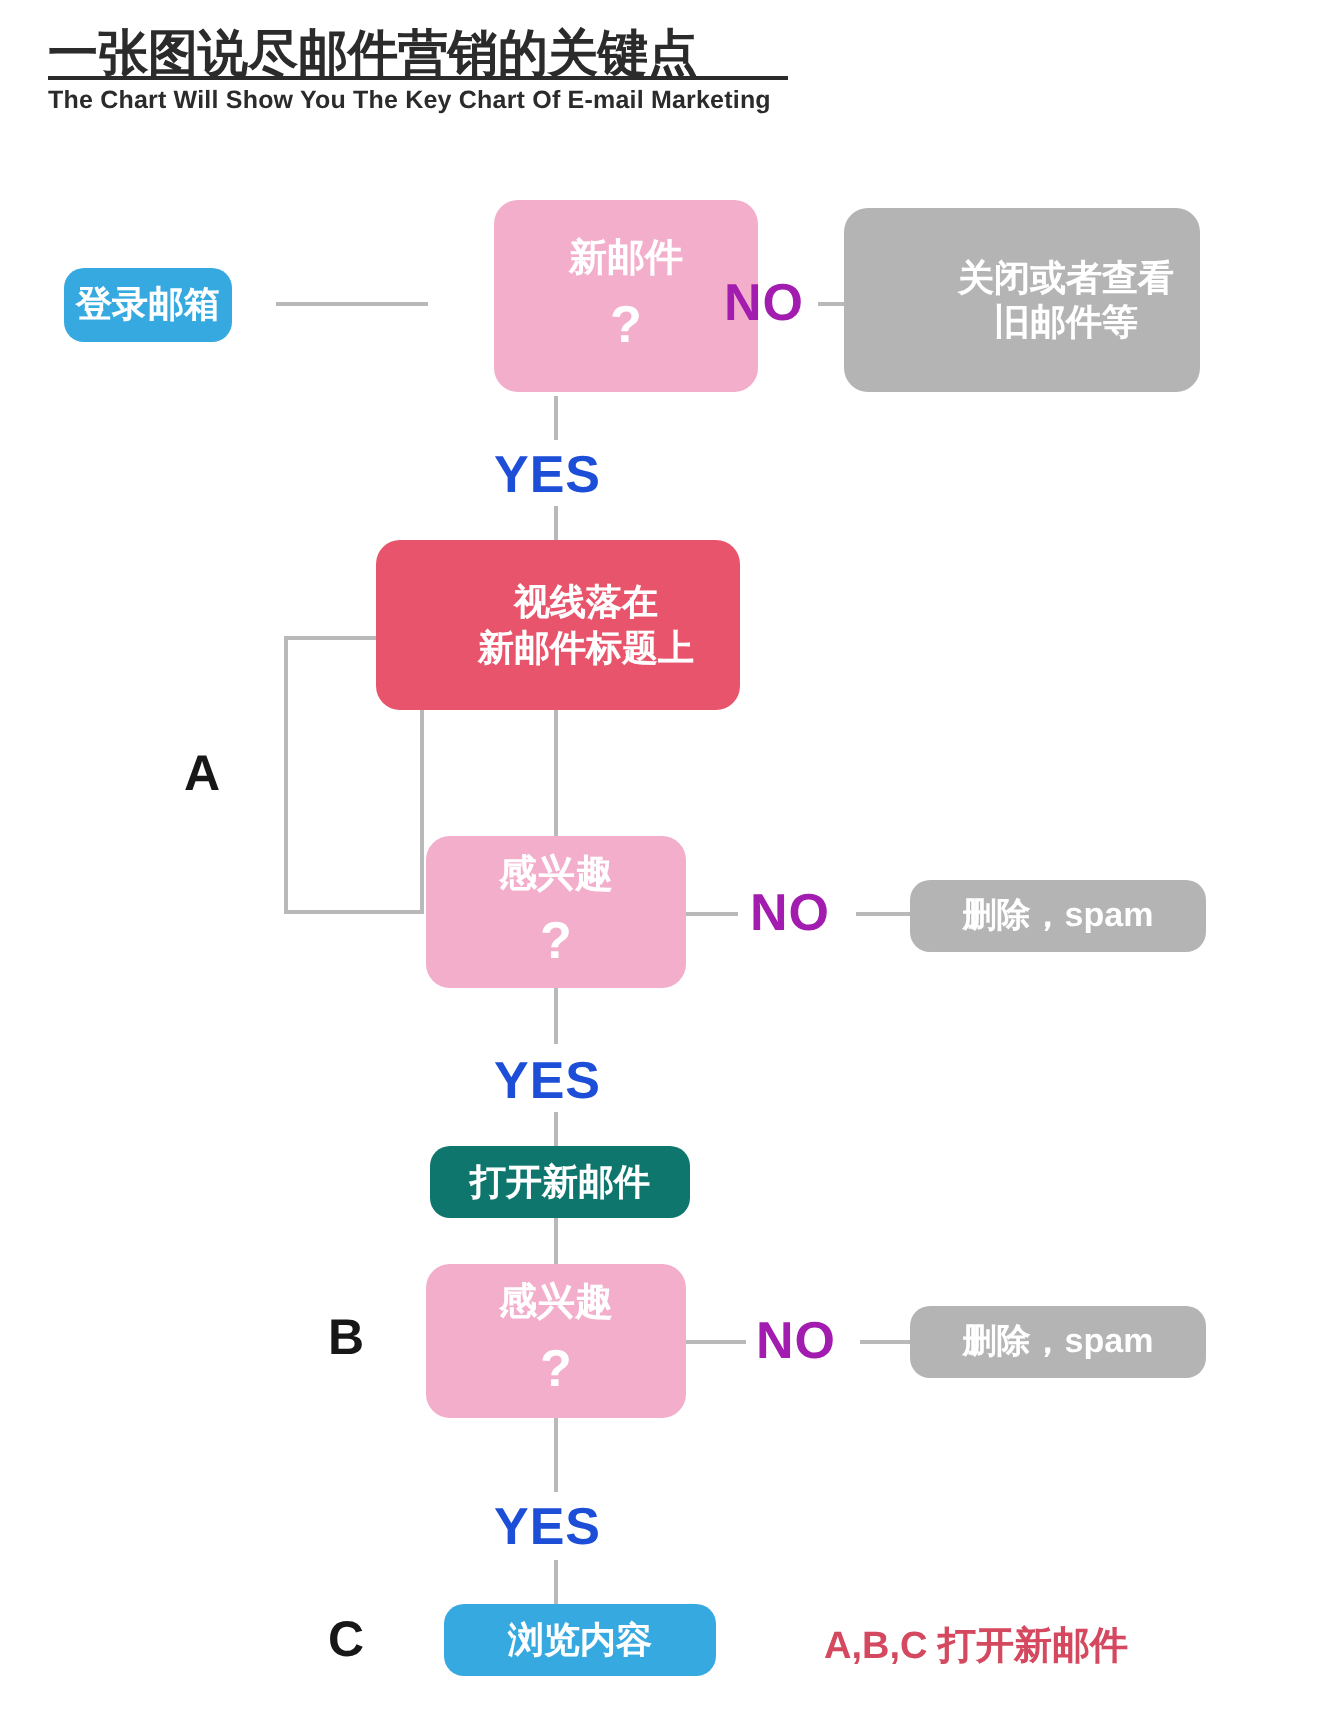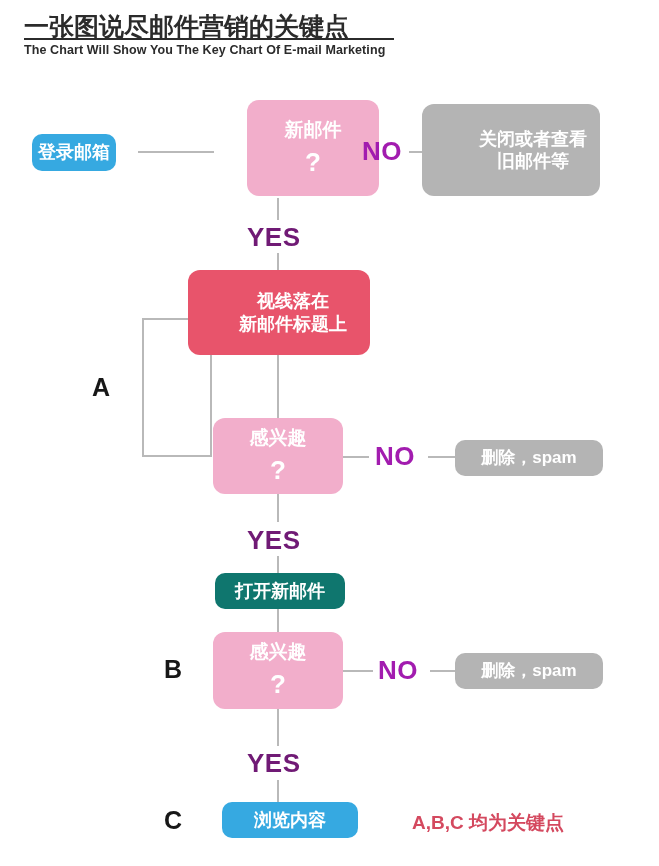--- a/index.html
+++ b/index.html
@@ -89,21 +89,21 @@
   .bracket {
     position: absolute;
     border: 2px solid #b9b9b9;
     box-sizing: border-box;
     background: transparent;
   }
 
   
   .yes {
     position: absolute;
-    color: #701a75;
+    color: #1d4ed8;
     font-size: 26px;
     font-weight: bold;
     letter-spacing: 0.5px;
   }
   .no {
     position: absolute;
     color: #a21caf;
     font-size: 26px;
     font-weight: bold;
     letter-spacing: 0.5px;
@@ -193,15 +193,15 @@
   <div class="yes" style="left:247px; top:748px;">YES</div>
 
   <div class="no" style="left:362px; top:136px;">NO</div>
   <div class="no" style="left:375px; top:441px;">NO</div>
   <div class="no" style="left:378px; top:655px;">NO</div>
 
   <div class="marker" style="left:92px; top:373px;">A</div>
   <div class="marker" style="left:164px; top:655px;">B</div>
   <div class="marker" style="left:164px; top:806px;">C</div>
 
-  <div class="footnote" style="left:412px; top:810px;">A,B,C 均为关键点</div>
+  <div class="footnote" style="left:412px; top:810px;">A,B,C 打开新邮件</div>
 
 </div>
 
 </body></html>

